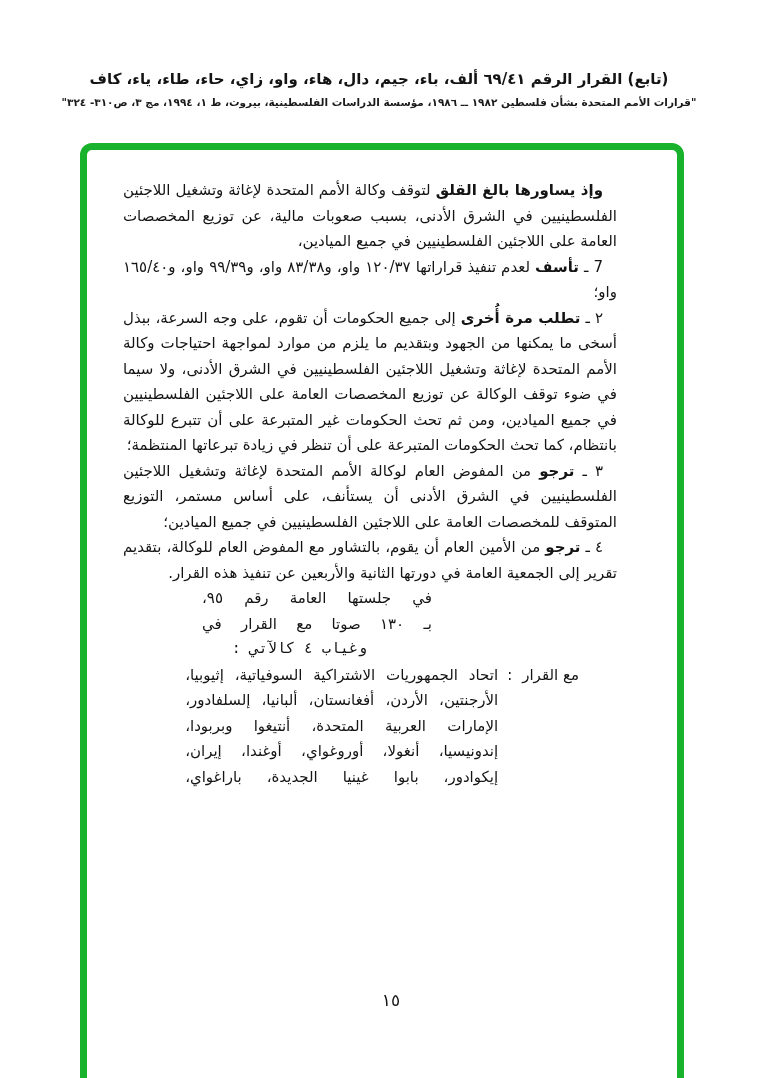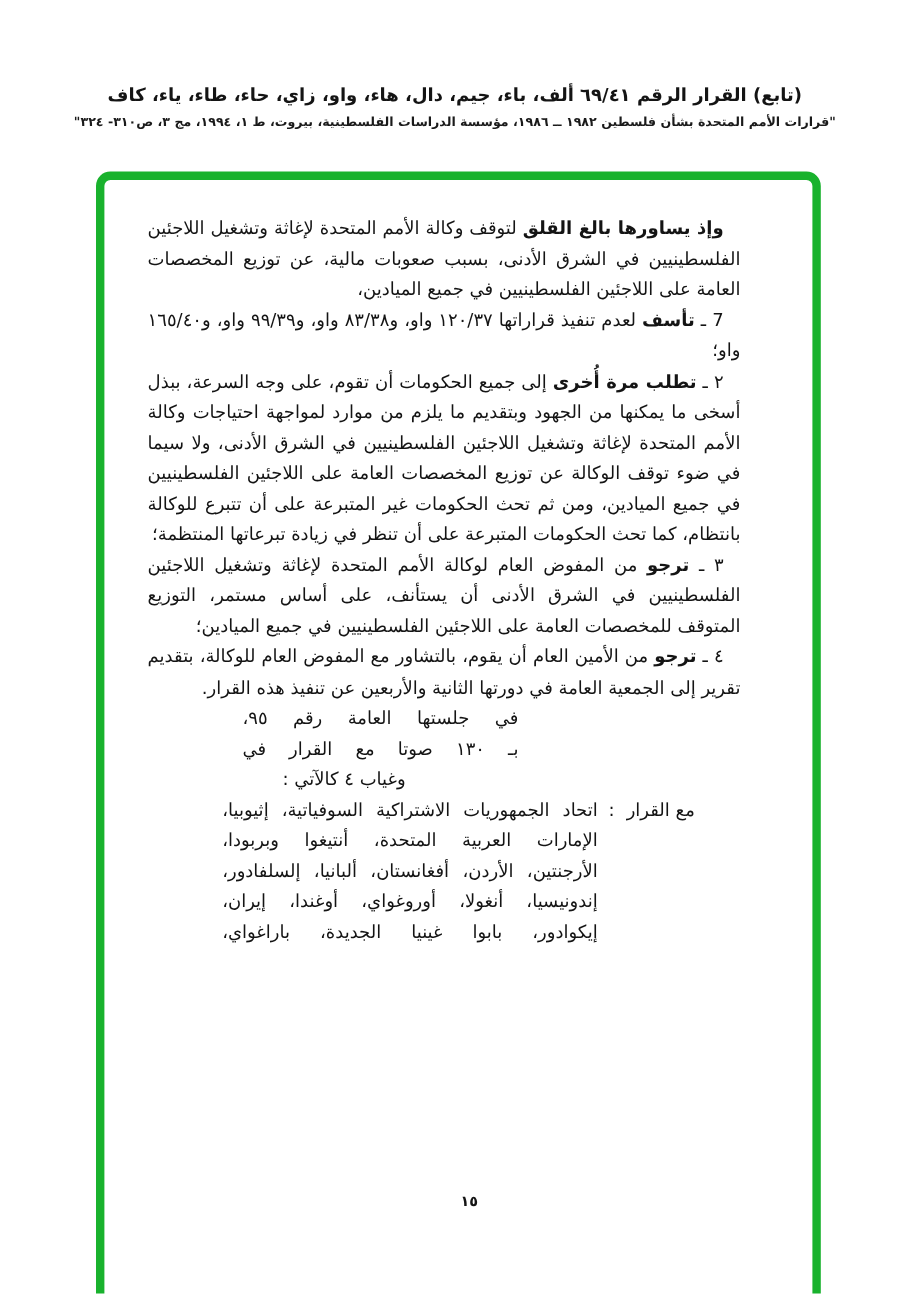--- a/index.html
+++ b/index.html
@@ -44,40 +44,41 @@
 
   
   .adoption { width: 230px; margin-right: 185px; }
   .adopt-line {
     font-size: 15px;
     line-height: 25.5px;
     text-align: justify;
     text-align-last: justify;
   }
   .adopt-line.last {
-    margin-right: 94px;
+    margin-right: 65px;
     text-align: right;
     text-align-last: right;
+    font-family: Liberation Mono, monospace;
   }
 
   
   .vote { display: flex; margin-right: 38px; font-size: 15px; line-height: 25.5px; }
   .vote-label { white-space: nowrap; }
   .vote-colon { padding: 0 10px 0 9px; }
   .vote-lines { width: 313px; }
   .vote-line { text-align: justify; text-align-last: justify; }
 
   
   .footer { position: absolute; top: 990px; left: 0; right: 0; text-align: center; }
   .page-number {
     display: inline-block;
     position: relative;
     left: 12px; 
-    font-size: 12px;
-    font-weight: bold;
+    font-size: 17px;
+    font-weight: normal;
   }
 </style>
 </head>
 <body>
 
 <div class="page">
 
   <div class="header">
     <div class="doc-title">(تابع) القرار الرقم ٦٩/٤١ ألف، باء، جيم، دال، هاء، واو، زاي، حاء، طاء، ياء، كاف</div>
     <div class="doc-source">"قرارات الأمم المتحدة بشأن فلسطين ١٩٨٢ ــ ١٩٨٦، مؤسسة الدراسات الفلسطينية، بيروت، ط ١، ١٩٩٤، مج ٣، ص٣١٠- ٣٢٤"</div>
@@ -99,22 +100,22 @@
       <div class="adopt-line">في جلستها العامة رقم ٩٥،</div>
       <div class="adopt-line">بـ ١٣٠ صوتا مع القرار في</div>
       <div class="adopt-line last">وغياب ٤ كالآتي :</div>
     </div>
 
     <div class="vote">
       <span class="vote-label">مع القرار</span>
       <span class="vote-colon">:</span>
       <div class="vote-lines">
         <div class="vote-line">اتحاد الجمهوريات الاشتراكية السوفياتية، إثيوبيا،</div>
+        <div class="vote-line">الأرجنتين، الأردن، أفغانستان، ألبانيا، إلسلفادور،</div>
         <div class="vote-line">الإمارات العربية المتحدة، أنتيغوا وبربودا،</div>
-        <div class="vote-line">الأرجنتين، الأردن، أفغانستان، ألبانيا، إلسلفادور،</div>
         <div class="vote-line">إندونيسيا، أنغولا، أوروغواي، أوغندا، إيران،</div>
         <div class="vote-line">إيكوادور، بابوا غينيا الجديدة، باراغواي،</div>
       </div>
     </div>
 
   </div>
 
   <div class="footer">
     <span class="page-number">١٥</span>
   </div>

